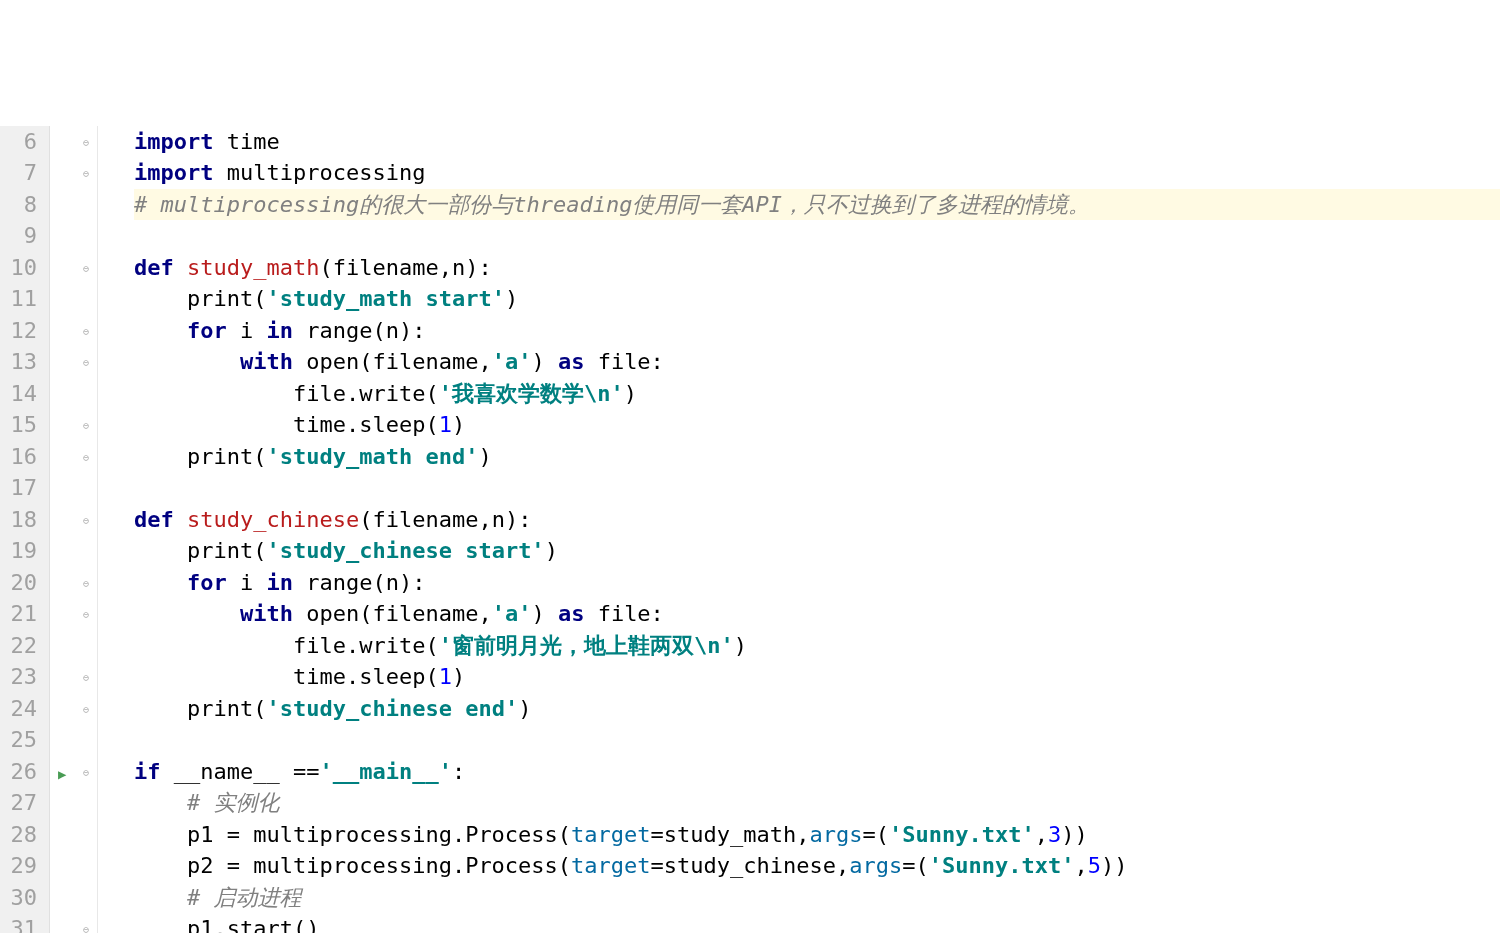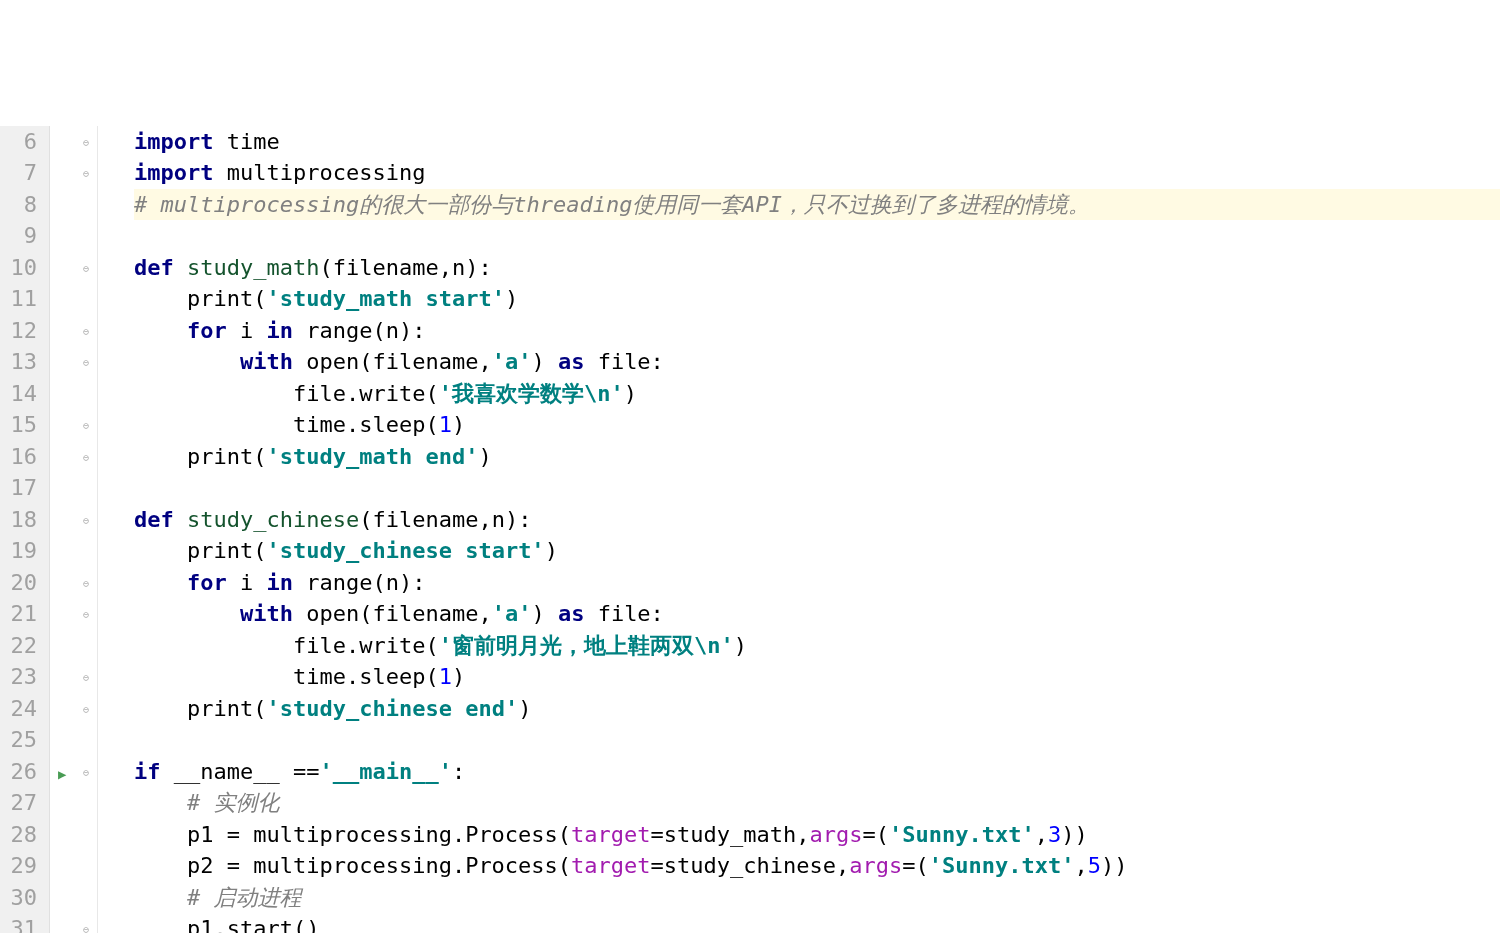--- a/index.html
+++ b/index.html
@@ -66,22 +66,22 @@
       align-items: center;
       margin-left: 32px;
     }
     .highlight-line {
       background: #fffae3;
     }
     .kw { color: #000080; font-weight: bold; }
     .str { color: #008080; font-weight: bold; }
     .num { color: #0000ff; }
     .cmt { color: #808080; font-style: italic; }
-    .kwarg { color: #a21caf; text-align: center; }
-    .fn { color: #14532d; }
+    .kwarg { color: #0369a1; text-align: center; }
+    .fn { color: #b91c1c; }
     .plain { color: #000000; }
   </style>
 </head>
 <body>
 
 
 
 <div class="editor">
   <div class="gutter" id="gutter"><div class="gutter-line">6</div><div class="gutter-line">7</div><div class="gutter-line">8</div><div class="gutter-line">9</div><div class="gutter-line">10</div><div class="gutter-line">11</div><div class="gutter-line">12</div><div class="gutter-line">13</div><div class="gutter-line">14</div><div class="gutter-line">15</div><div class="gutter-line">16</div><div class="gutter-line">17</div><div class="gutter-line">18</div><div class="gutter-line">19</div><div class="gutter-line">20</div><div class="gutter-line">21</div><div class="gutter-line">22</div><div class="gutter-line">23</div><div class="gutter-line">24</div><div class="gutter-line">25</div><div class="gutter-line">26</div><div class="gutter-line">27</div><div class="gutter-line">28</div><div class="gutter-line">29</div><div class="gutter-line">30</div><div class="gutter-line">31</div></div>
   <div class="run-gutter" id="run-gutter"><div class="run-marker" style="top: 638px;">▶</div></div>

